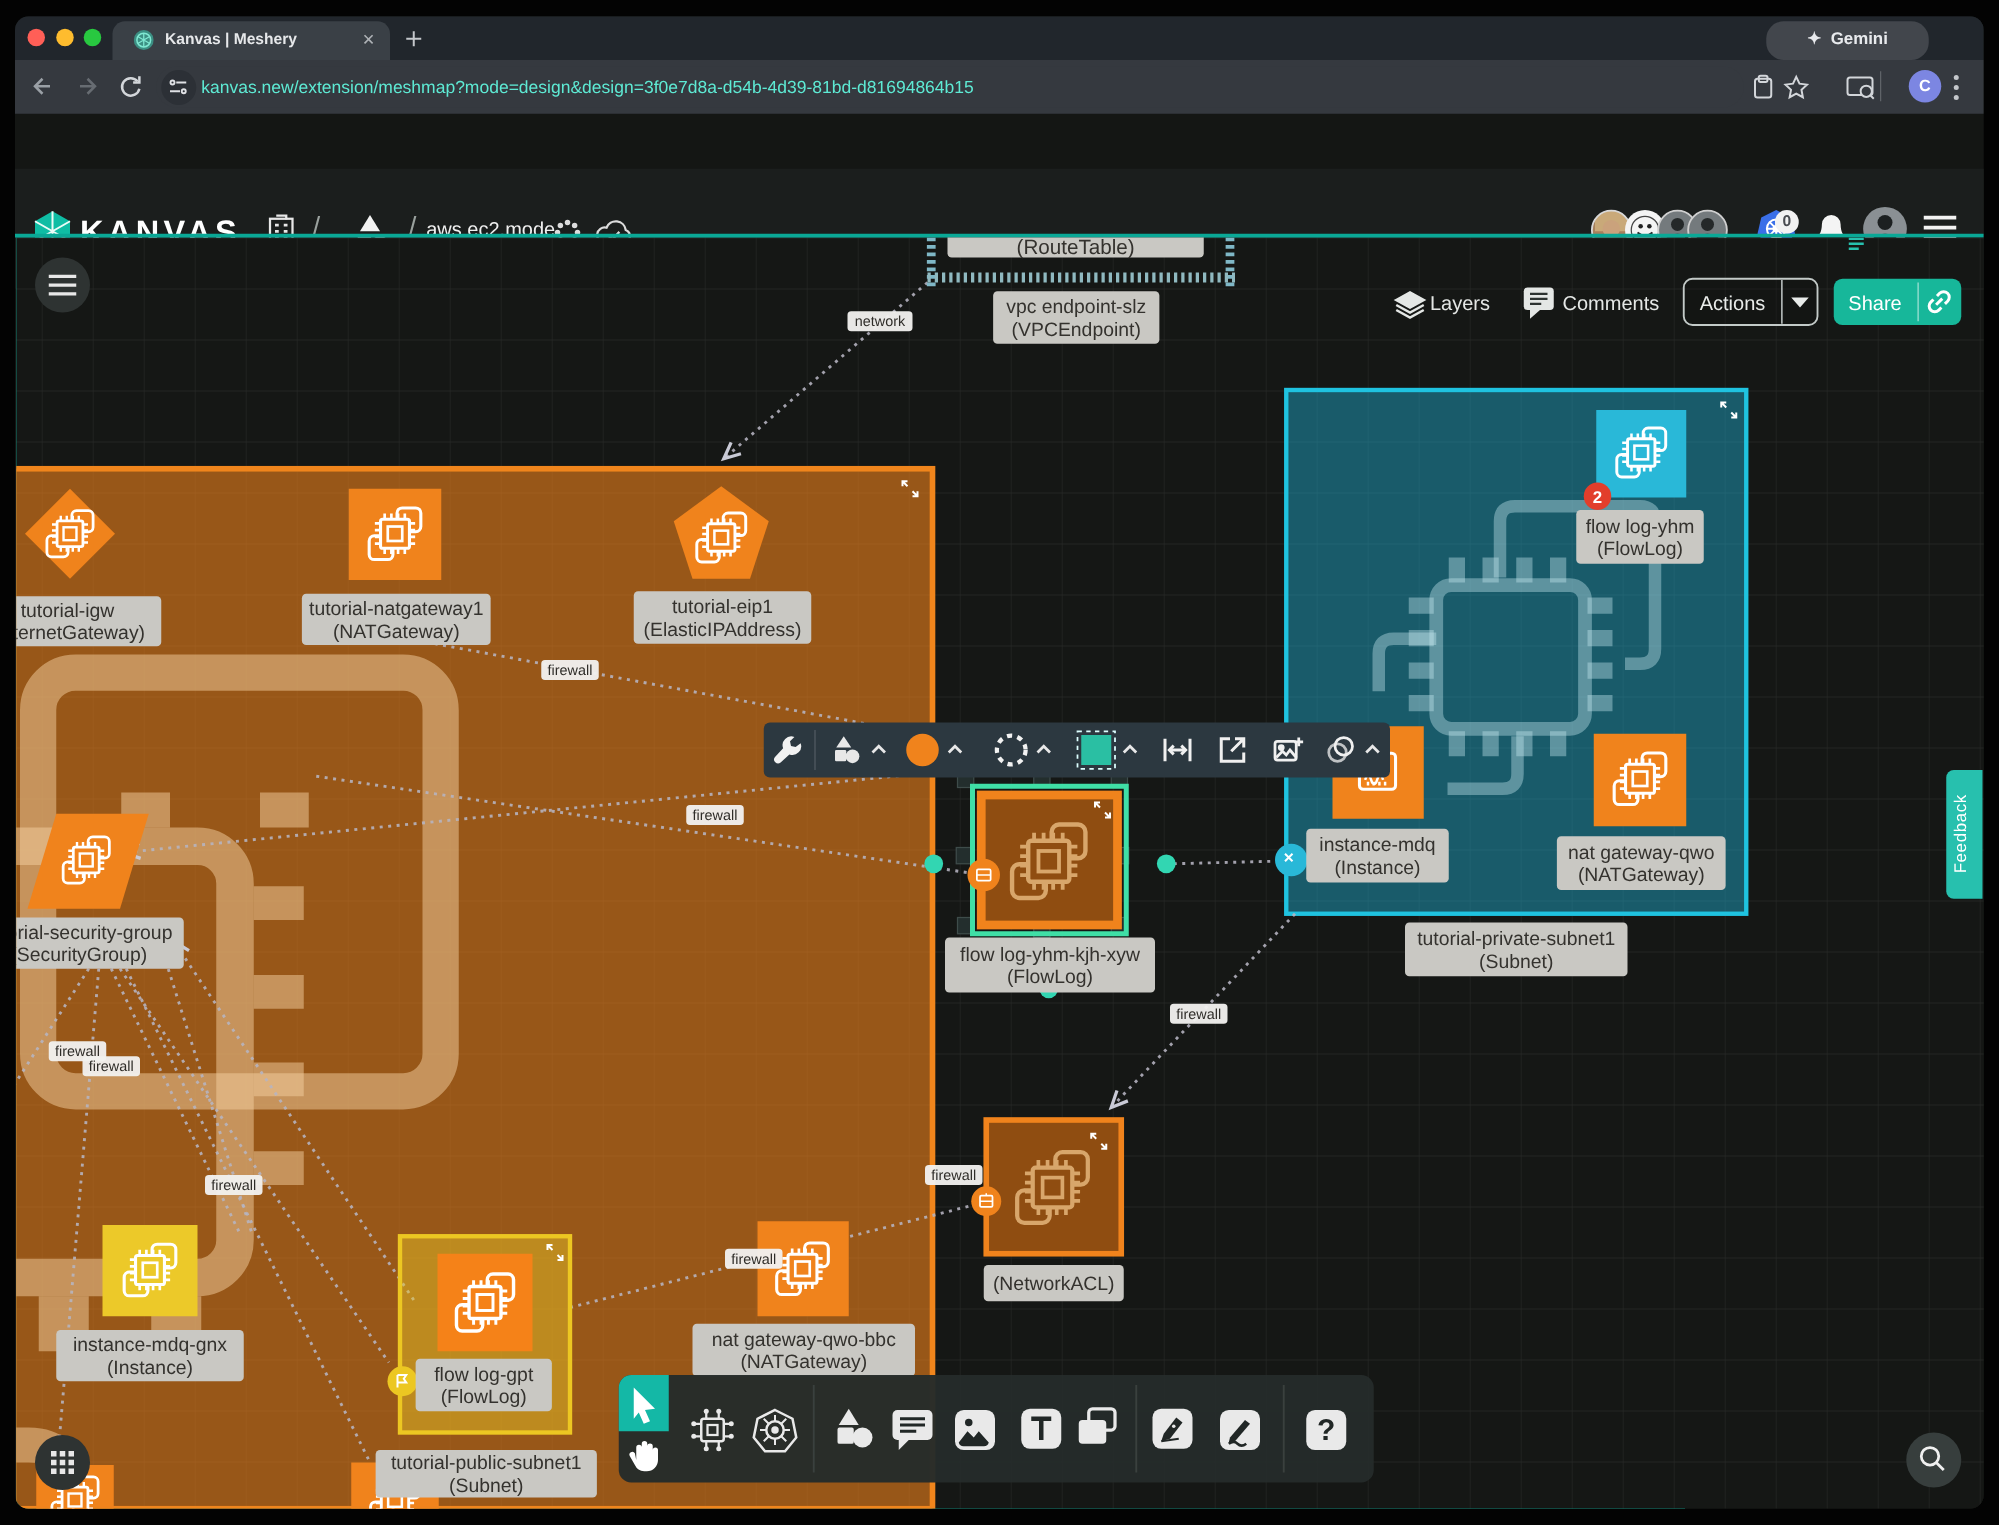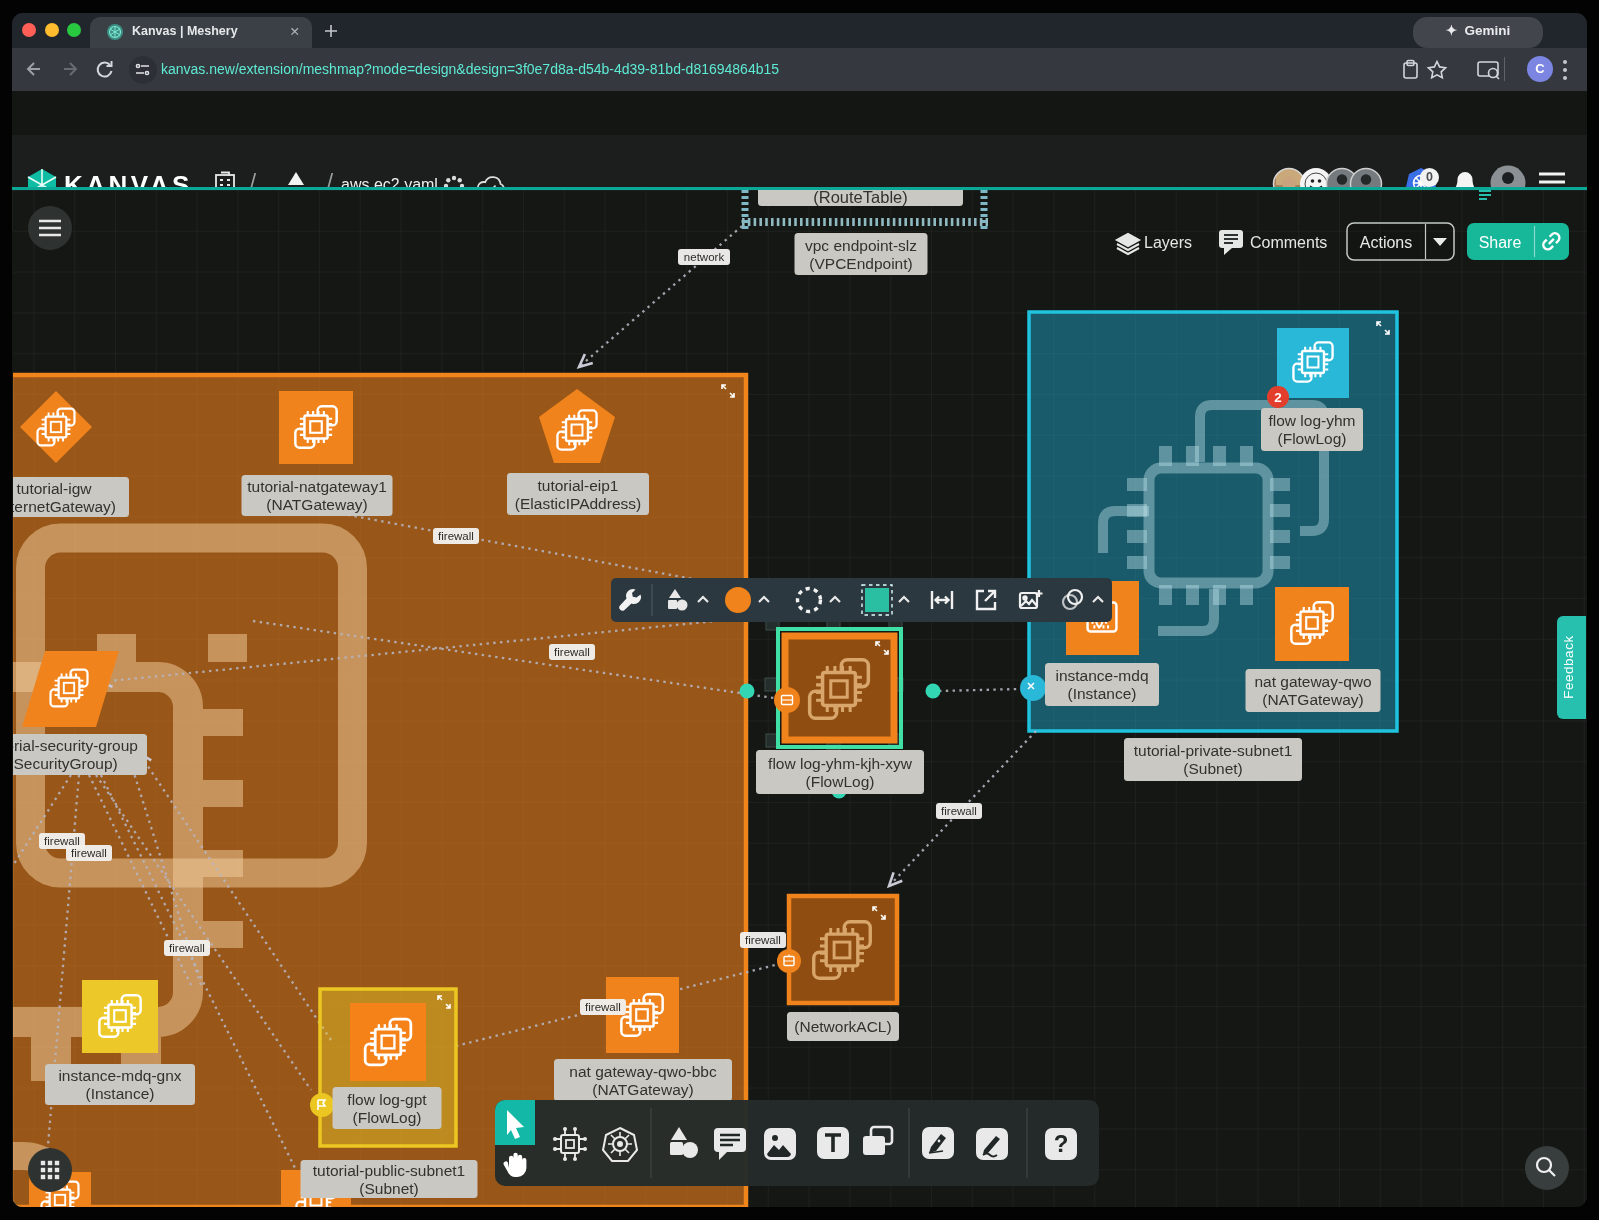--- a/index.html
+++ b/index.html
@@ -79,21 +79,21 @@
   <path d="M8 9h3M15 9h3M8 14h3M15 14h3M8 19h3M15 19h3" stroke-width="2.2"></path>
   <path d="M11.5 28v-5h3v5" stroke-width="1.6"></path>
 </svg>
 <div style="position:absolute;left:250px;top:34px;color:#9aa19e;font-size:22px;font-weight:300;">/</div>
 <svg width="34" height="32" style="position:absolute;left:279px;top:35px" viewBox="0 0 34 32" fill="#f2f2f2">
   <path d="M17 2l8 13H9z"></path>
         <rect x="7" y="19" width="11" height="11" rx="1.5"></rect>
         <circle cx="25" cy="24.5" r="6"></circle>
 </svg>
 <div style="position:absolute;left:327px;top:34px;color:#9aa19e;font-size:22px;font-weight:300;">/</div>
-<div style="position:absolute;left:341px;top:41px;color:#f0f0f0;font-size:16px;">aws ec2.yaml</div>
+<div style="position:absolute;left:341px;top:41px;color:#f0f0f0;font-size:16px;">aws ec2.mode</div>
 <svg width="22" height="22" style="position:absolute;left:443px;top:40px" viewBox="0 0 22 22" fill="#dcdcdc">
   <circle cx="11" cy="3" r="2.2"></circle>
         <circle cx="11" cy="19" r="2.2"></circle>
         <circle cx="3" cy="11" r="2.2"></circle>
         <circle cx="19" cy="11" r="2.2"></circle>
   <circle cx="5.3" cy="5.3" r="2.2"></circle>
         <circle cx="16.7" cy="5.3" r="2.2"></circle>
         <circle cx="5.3" cy="16.7" r="2.2"></circle>
         <circle cx="16.7" cy="16.7" r="2.2"></circle>
 </svg>

